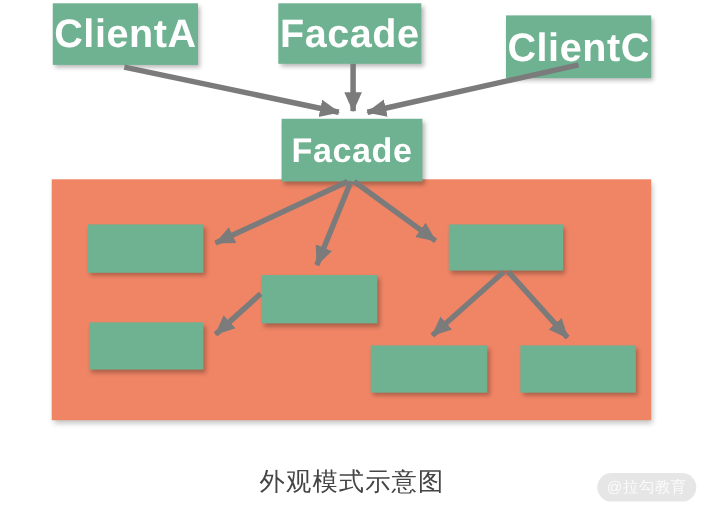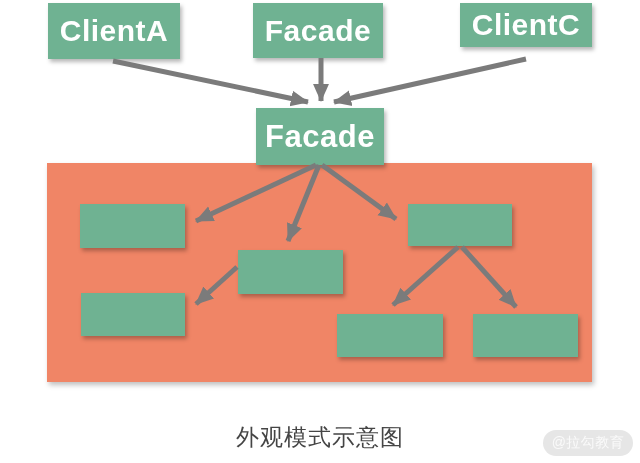--- a/index.html
+++ b/index.html
@@ -9,21 +9,21 @@
   }
   .orange-panel{
     position:absolute;left:47px;top:163px;width:545px;height:219px;
     background:#f08566;box-shadow:2px 3px 5px rgba(0,0,0,0.25);z-index:1;
   }
   .gbox{
     position:absolute;background:#6fb292;box-shadow:2px 3px 4px rgba(0,0,0,0.28);
     display:flex;align-items:center;justify-content:center;z-index:2;
   }
   .gbox .lbl{
-    color:#ffffff;font-weight:700;font-size:30px;line-height:1;letter-spacing:0.5px;
+    color:#ffffff;font-weight:700;font-size:36px;line-height:1;letter-spacing:0.5px;
   }
   #facade .lbl{font-size:31px;}
   .arrows{position:absolute;left:0;top:0;z-index:3;pointer-events:none;}
   .caption{
     position:absolute;left:0;top:422px;width:640px;text-align:center;
     color:#454545;font-size:23px;font-weight:500;letter-spacing:1px;z-index:2;
   }
   .watermark{
     position:absolute;left:543px;top:430px;width:90px;height:26px;border-radius:14px;
     background:#e6e6e6;color:#fafafa;font-size:14px;letter-spacing:0.5px;
@@ -36,21 +36,21 @@
 <div class="canvas">
 
   <div class="orange-panel"></div>
 
   <div class="gbox" id="clientA" style="left:48px;top:3px;width:132px;height:56px">
     <span class="lbl">ClientA</span>
   </div>
   <div class="gbox" id="clientB" style="left:253px;top:3px;width:130px;height:55px">
     <span class="lbl">Facade</span>
   </div>
-  <div class="gbox" id="clientC" style="left:460px;top:3px;width:132px;height:44px">
+  <div class="gbox" id="clientC" style="left:460px;top:14px;width:132px;height:57px">
     <span class="lbl">ClientC</span>
   </div>
 
   <div class="gbox" id="facade" style="left:256px;top:108px;width:128px;height:57px">
     <span class="lbl">Facade</span>
   </div>
 
   <div class="gbox" style="left:80px;top:204px;width:105px;height:44px"></div>
   <div class="gbox" style="left:238px;top:250px;width:105px;height:44px"></div>
   <div class="gbox" style="left:408px;top:204px;width:104px;height:42px"></div>

